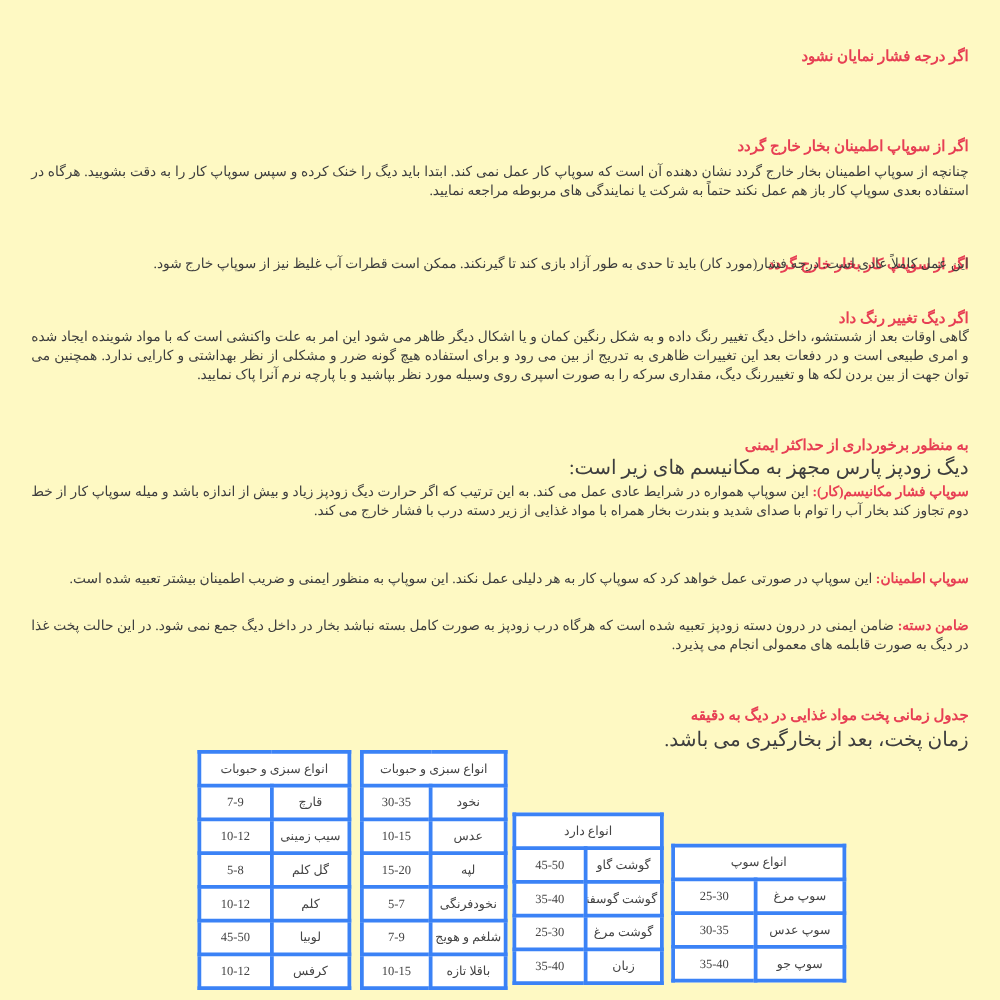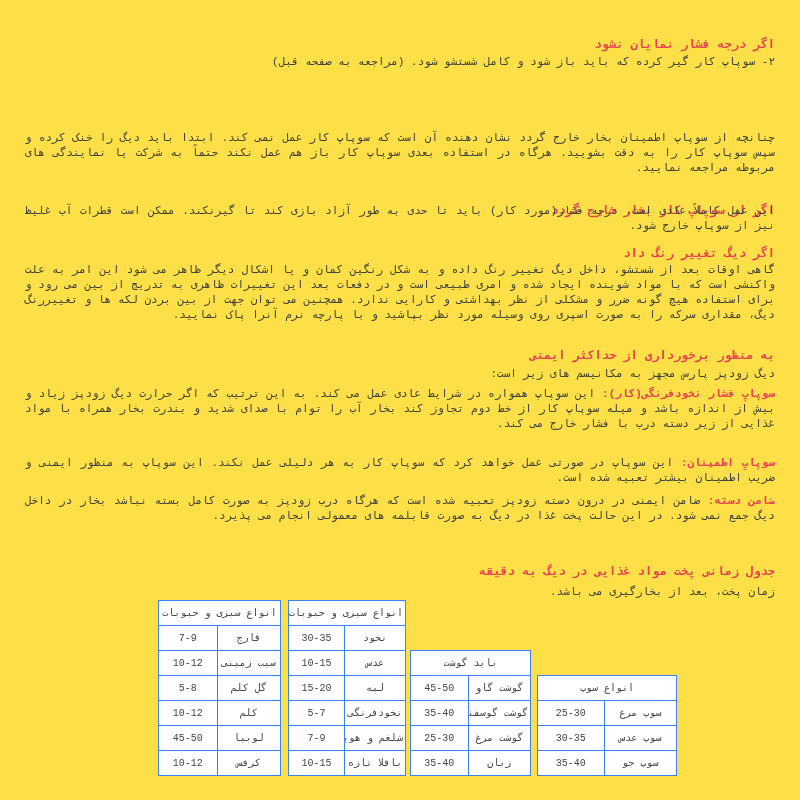--- a/index.html
+++ b/index.html
@@ -1,81 +1,81 @@
 <!DOCTYPE html>
 <html lang="fa" dir="rtl"><head>
 <meta charset="utf-8">
 <style>
   html,body{margin:0;padding:0;background:#ffffff;}
   #page{
-    position:relative;width:800px;height:800px;background:#fde047;overflow:hidden;
-    font-family:Liberation Mono, monospace;color:#3e3e3e;direction:rtl;
+    position:relative;width:800px;height:800px;background:#fef9c3;overflow:hidden;
+    font-family:Liberation Serif, serif;color:#3e3e3e;direction:rtl;
   }
   .blk{position:absolute;right:25px;left:25px;}
   .heading{
     color:#e73f54;font-size:12px;font-weight:bold;line-height:14px;text-align:right;
   }
   .body-text{font-size:11px;line-height:15px;text-align:justify;}
   .body-text p{margin:0;}
   .term{color:#e73f54;font-weight:bold;}
-  .intro-line{font-size:11px;line-height:15px;}
+  .intro-line{font-size:16px;line-height:15px;}
   
   .h1{top:38px;} .p1{top:55px;}
   .h2{top:110px;} .p2{top:131px;}
   .h3{top:204px;} .p3{top:204px;}
   .h4{top:247px;} .p4{top:263px;}
   .h5{top:349px;} .p5i{top:367px;}
   .p5a{top:387px;} .p5b{top:456px;} .p5c{top:464px;} .p5d{top:494px;}
   .h6{top:565px;} .p6{top:585px;}
   
   table.ctab{
     position:absolute;border-collapse:collapse;table-layout:fixed;
     font-size:10px;color:#444444;background:#ffffff;
   }
   table.ctab th,table.ctab td{
-    border:1px solid #3b82f6;height:24px;padding:0 2px;text-align:center;
+    border:3px solid #3b82f6;height:24px;padding:0 2px;text-align:center;
     vertical-align:middle;font-weight:normal;overflow:hidden;white-space:nowrap;
   }
   table.ctab th{font-weight:normal;}
   td.num{direction:ltr;}
   .t-veg-a{left:158px;top:600px;width:123px;}
   .t-veg-b{left:288px;top:600px;width:118px;}
   .t-meat{left:410px;top:650px;width:121px;}
   .t-soup{left:537px;top:675px;width:140px;}
   col.c-time{width:48%;} col.c-item{width:52%;}
 </style>
 </head>
 <body>
 
 <div id="page">
 
   <div class="blk heading h1">اگر درجه فشار نمایان نشود</div>
   <div class="blk body-text p1">
-    <p>۲- سوپاپ کار گیر کرده که باید باز شود و کامل شستشو شود. (مراجعه به صفحه قبل)</p>
-  </div>
-
+  </div>
+
+  <div class="blk heading h2">اگر از سوپاپ اطمینان بخار خارج گردد</div>
   <div class="blk body-text p2">
     <p>چنانچه از سوپاپ اطمینان بخار خارج گردد نشان دهنده آن است که سوپاپ کار عمل نمی کند. ابتدا باید دیگ را خنک کرده و سپس سوپاپ کار را به دقت بشویید. هرگاه در استفاده بعدی سوپاپ کار باز هم عمل نکند حتماً به شرکت یا نمایندگی های مربوطه مراجعه نمایید.</p>
   </div>
 
   <div class="blk heading h3">اگر از سوپاپ کار بخار خارج گردد</div>
   <div class="blk body-text p3">
     <p>این عمل کاملاً عادی است. درجه فشار(مورد کار) باید تا حدی به طور آزاد بازی کند تا گیرنکند. ممکن است قطرات آب غلیظ نیز از سوپاپ خارج شود.</p>
   </div>
 
   <div class="blk heading h4">اگر دیگ تغییر رنگ داد</div>
   <div class="blk body-text p4">
     <p>گاهی اوقات بعد از شستشو، داخل دیگ تغییر رنگ داده و به شکل رنگین کمان و یا اشکال دیگر ظاهر می شود این امر به علت واکنشی است که با مواد شوینده ایجاد شده و امری طبیعی است و در دفعات بعد این تغییرات ظاهری به تدریج از بین می رود و برای استفاده هیچ گونه ضرر و مشکلی از نظر بهداشتی و کارایی ندارد. همچنین می توان جهت از بین بردن لکه ها و تغییررنگ دیگ، مقداری سرکه را به صورت اسپری روی وسیله مورد نظر بپاشید و با پارچه نرم آنرا پاک نمایید.</p>
   </div>
 
   <div class="blk heading h5">به منظور برخورداری از حداکثر ایمنی</div>
   <div class="blk intro-line p5i">دیگ زودپز پارس مجهز به مکانیسم های زیر است:</div>
 
   <div class="blk body-text p5a">
-    <p><span class="term">سوپاپ فشار نخودفرنگی(کار):</span> <span>این سوپاپ همواره در شرایط عادی عمل می کند. به این ترتیب که اگر حرارت دیگ زودپز زیاد و بیش از اندازه باشد و میله سوپاپ کار از خط دوم تجاوز کند بخار آب را توام با صدای شدید و بندرت بخار همراه با مواد غذایی از زیر دسته درب با فشار خارج می کند.</span></p>
+    <p><span class="term">سوپاپ فشار مکانیسم(کار):</span> <span>این سوپاپ همواره در شرایط عادی عمل می کند. به این ترتیب که اگر حرارت دیگ زودپز زیاد و بیش از اندازه باشد و میله سوپاپ کار از خط دوم تجاوز کند بخار آب را توام با صدای شدید و بندرت بخار همراه با مواد غذایی از زیر دسته درب با فشار خارج می کند.</span></p>
   </div>
   <div class="blk body-text p5b">
     <p><span class="term">سوپاپ اطمینان:</span> <span>این سوپاپ در صورتی عمل خواهد کرد که سوپاپ کار به هر دلیلی عمل نکند. این سوپاپ به منظور ایمنی و ضریب اطمینان بیشتر تعبیه شده است.</span></p>
   </div>
   <div class="blk body-text p5d">
     <p><span class="term">ضامن دسته:</span> <span>ضامن ایمنی در درون دسته زودپز تعبیه شده است که هرگاه درب زودپز به صورت کامل بسته نباشد بخار در داخل دیگ جمع نمی شود. در این حالت پخت غذا در دیگ به صورت قابلمه های معمولی انجام می پذیرد.</span></p>
   </div>
 
   <div class="blk heading h6">جدول زمانی پخت مواد غذایی در دیگ به دقیقه</div>
   <div class="blk intro-line p6">زمان پخت، بعد از بخارگیری می باشد.</div>
@@ -152,21 +152,21 @@
   </tbody>
     </table>
 
   <table class="ctab t-meat" dir="rtl">
     <colgroup>
         <col class="c-item">
         <col class="c-time">
       </colgroup>
     <tbody>
         <tr>
-          <th colspan="2">باید گوشت</th>
+          <th colspan="2">انواع دارد</th>
         </tr>
     <tr>
           <td>گوشت گاو</td>
           <td class="num">45-50</td>
         </tr>
     <tr>
           <td>گوشت گوسفند</td>
           <td class="num">35-40</td>
         </tr>
     <tr>

